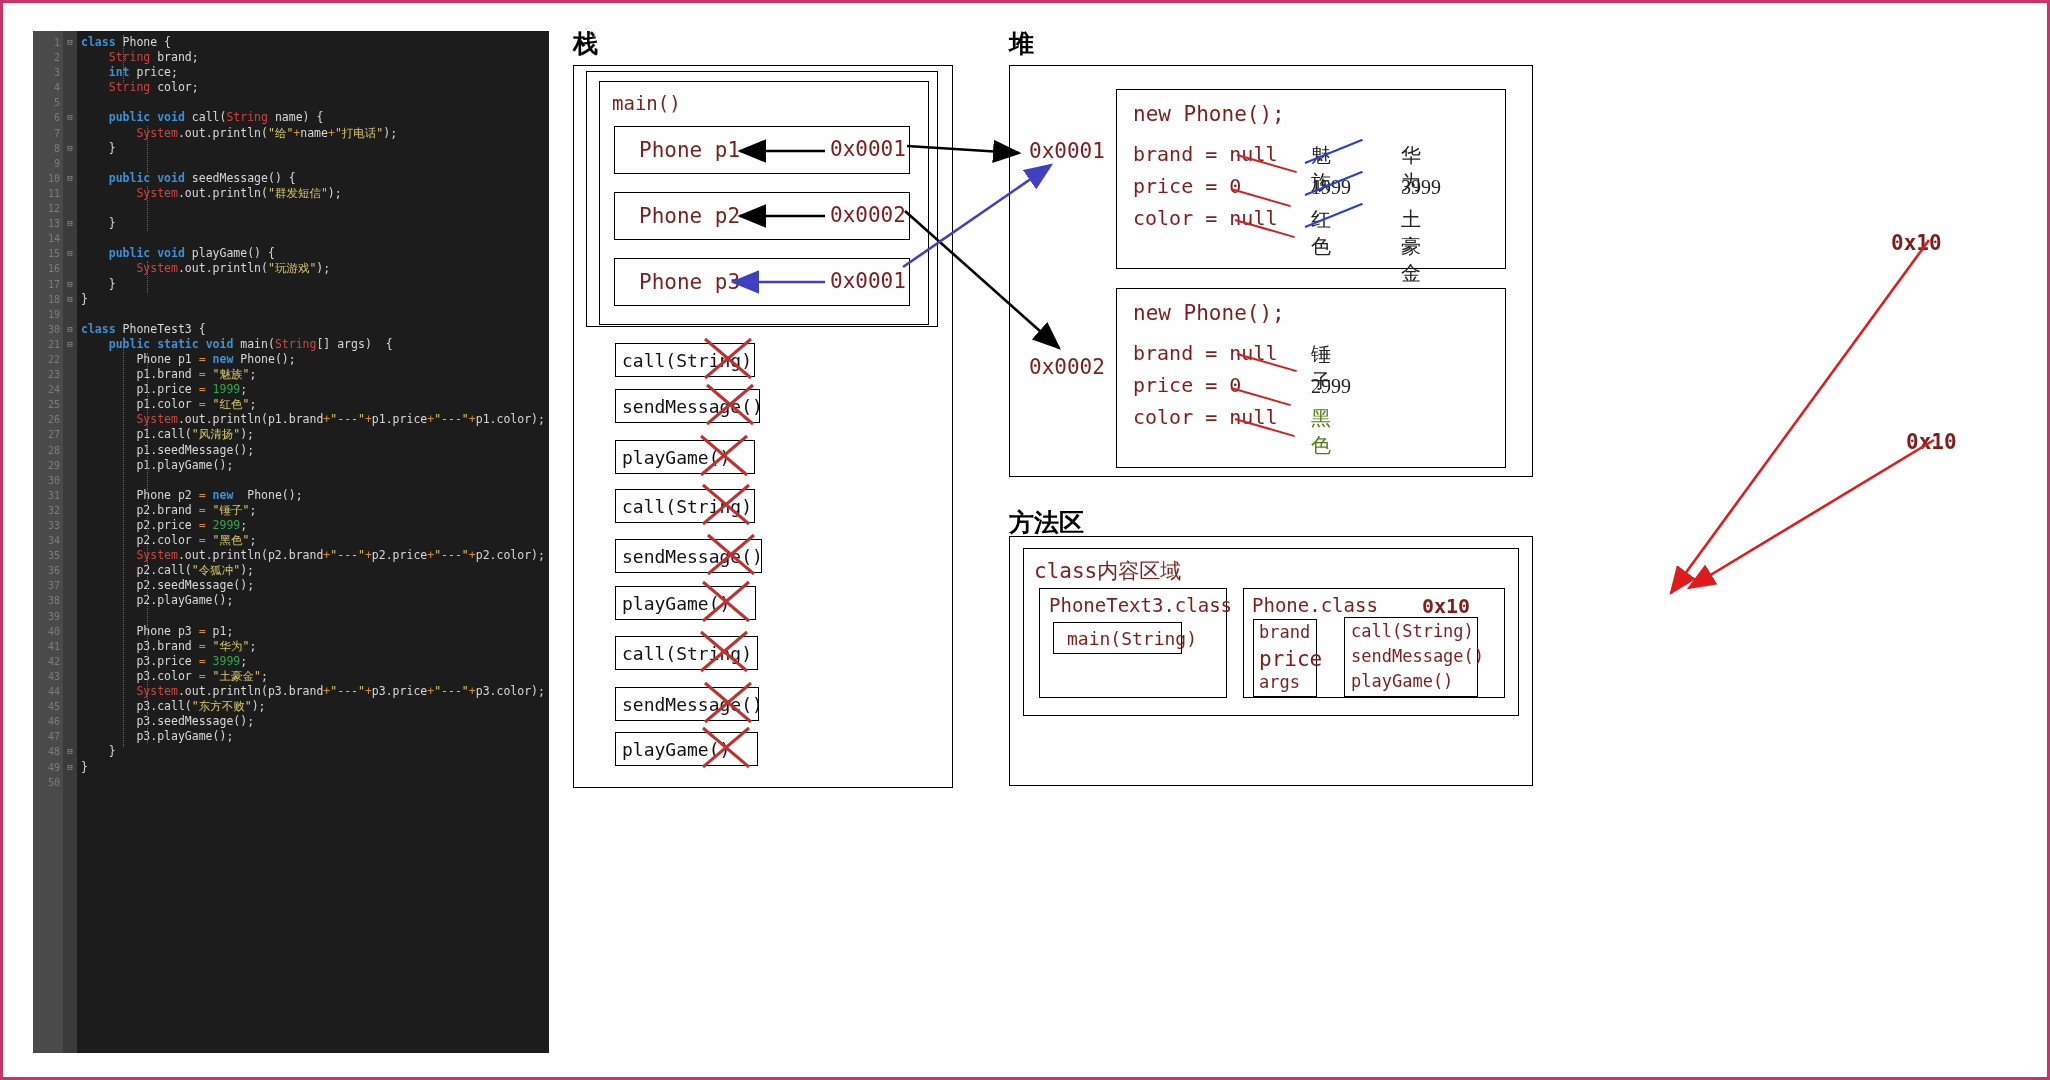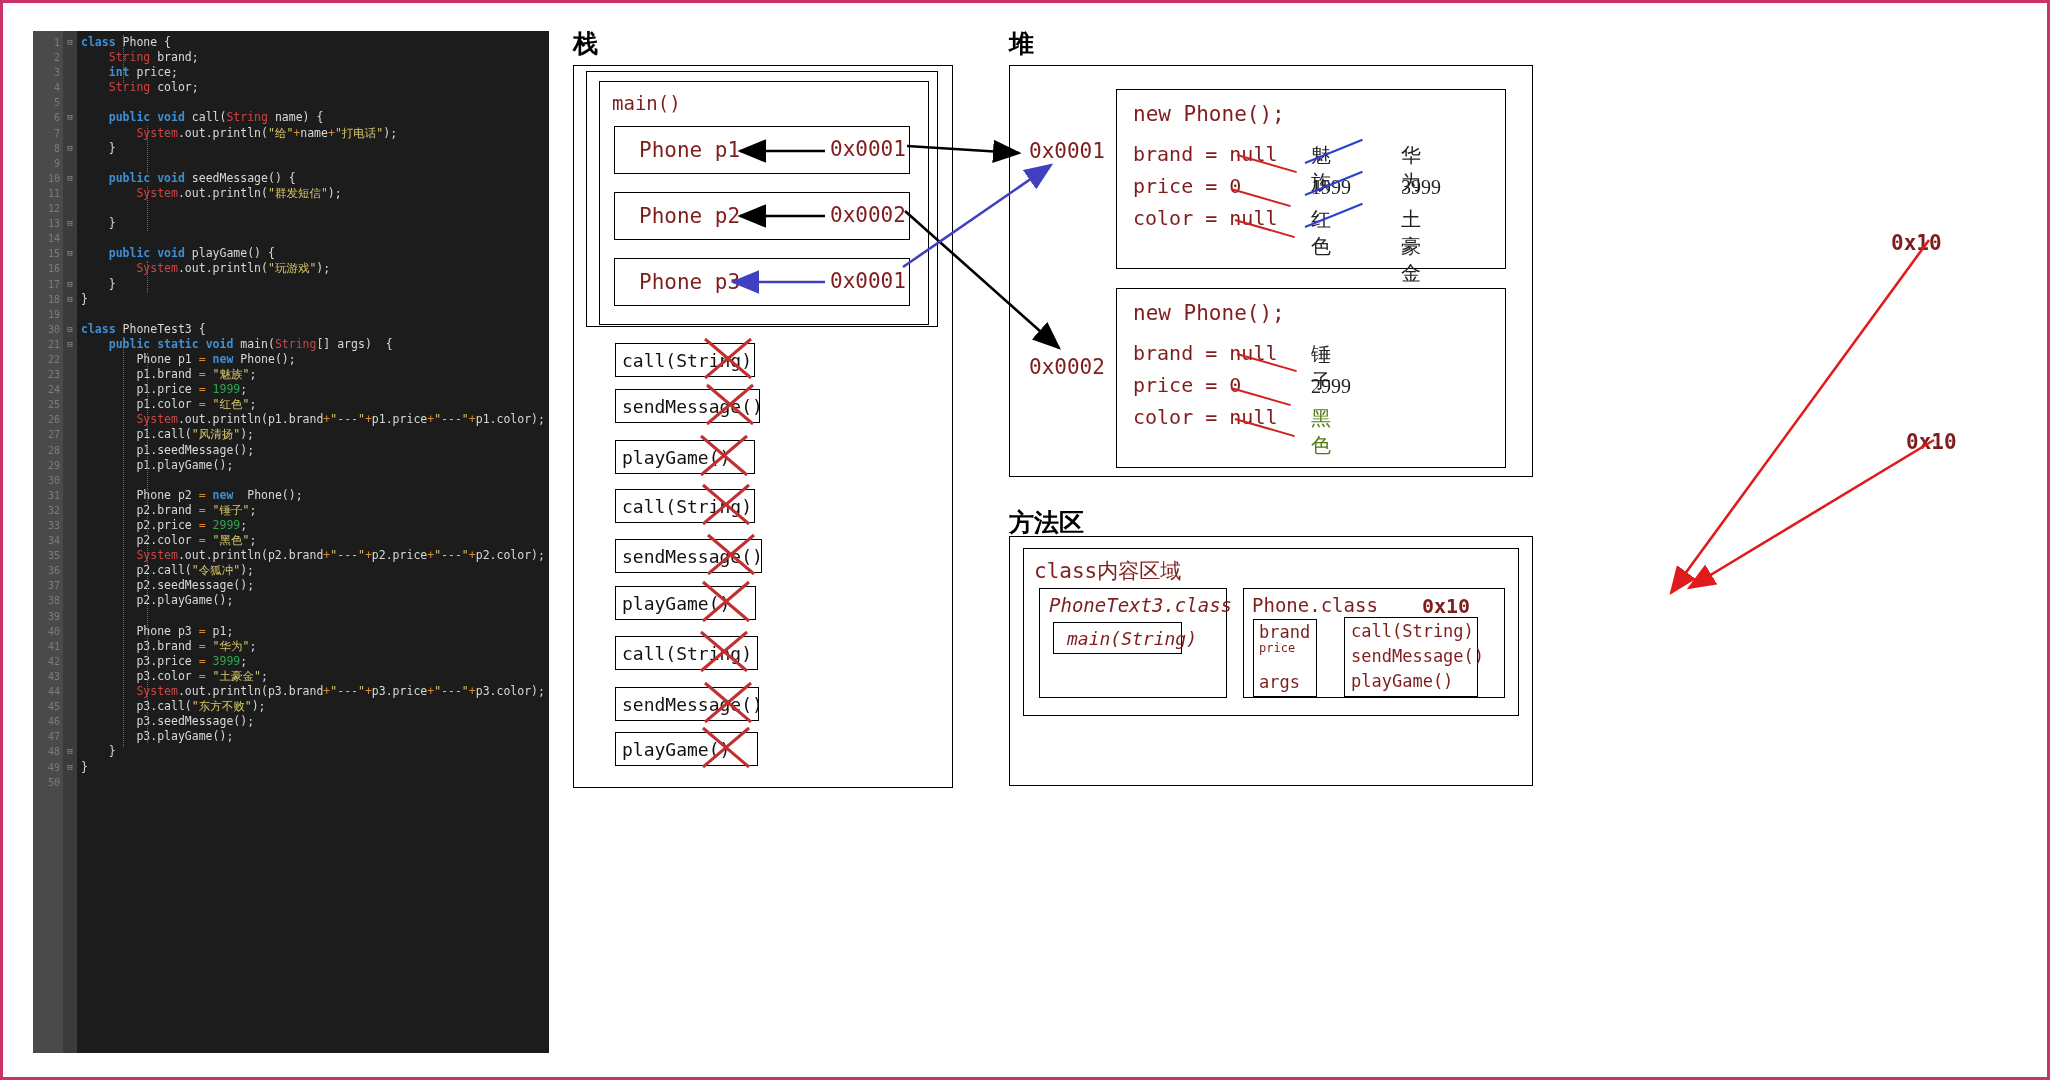--- a/index.html
+++ b/index.html
@@ -367,34 +367,34 @@
 
   <div class="abs bxlabel" style="left:1888px;top:228px;font-size:21px;font-weight:bold;">0x10</div>
   <div class="abs bxlabel" style="left:1903px;top:427px;font-size:21px;font-weight:bold;">0x10</div>
 
   <div class="abs sect-title" style="left:1006px;top:503px;">方法区</div>
   <div id="marea" class="abs"></div>
   <div id="mareaInner" class="abs">
     <div class="bxlabel" style="position:absolute;left:10px;top:8px;font-size:21px;">class内容区域</div>
   </div>
 
-  <div class="abs fieldbox" style="left:1036px;top:585px;width:188px;height:110px;font-style:italic;">
+  <div class="abs fieldbox" style="left:1036px;top:585px;width:188px;height:110px;">
     <div class="bxlabel" style="position:absolute;left:9px;top:5px;font-size:19px;">PhoneText3.class</div>
     <div class="fieldbox" style="position:absolute;left:13px;top:33px;width:122px;height:30px;display:flex;align-items:center;padding-left:5px;">
       <span class="bxlabel" style="font-size:18px;margin-left:8px;">main(String)</span>
     </div>
   </div>
 
   <div class="abs fieldbox" style="left:1240px;top:585px;width:262px;height:110px;">
     <div class="bxlabel" style="position:absolute;left:8px;top:5px;font-size:19px;">Phone.class</div>
     <div class="bxlabel" style="position:absolute;left:178px;top:5px;font-size:20px;font-weight:bold;">0x10</div>
 
     <div class="fieldbox" style="position:absolute;left:9px;top:30px;width:62px;height:76px;">
       <div class="bxlabel" style="position:absolute;left:5px;top:2px;font-size:17px;">brand</div>
-      <div class="bxlabel" style="position:absolute;left:5px;top:21px;font-size:12px;">price</div>
+      <div class="bxlabel" style="position:absolute;left:5px;top:27px;font-size:21px;">price</div>
       <div class="bxlabel" style="position:absolute;left:5px;top:52px;font-size:17px;">args</div>
     </div>
 
     <div class="fieldbox" style="position:absolute;left:100px;top:28px;width:132px;height:78px;">
       <div class="bxlabel" style="position:absolute;left:6px;top:3px;font-size:17px;">call(String)</div>
       <div class="bxlabel" style="position:absolute;left:6px;top:28px;font-size:17px;">sendMessage()</div>
       <div class="bxlabel" style="position:absolute;left:6px;top:53px;font-size:17px;">playGame()</div>
     </div>
   </div>
 

